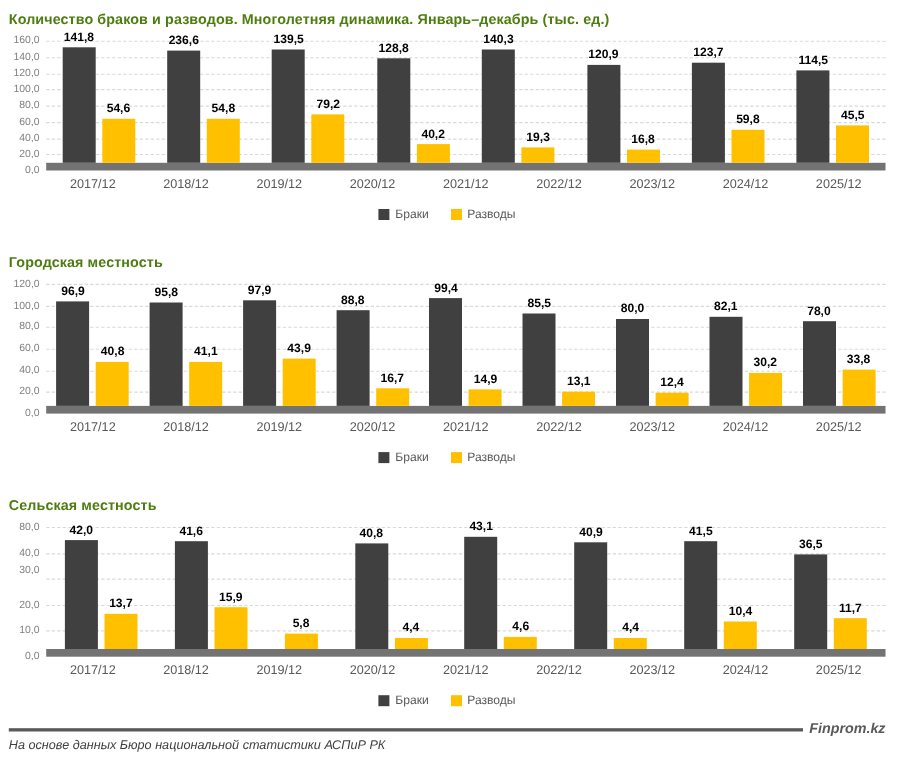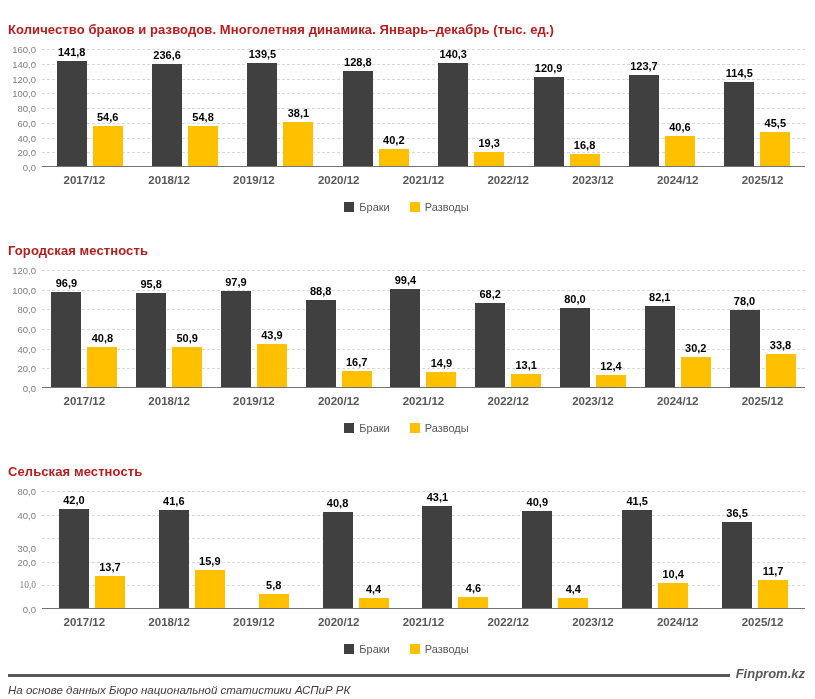--- a/index.html
+++ b/index.html
@@ -4,32 +4,32 @@
 <style>
   * { margin:0; padding:0; box-sizing:border-box; }
   html,body { background:#ffffff; }
   body {
     width:815px; height:699px; overflow:hidden;
     font-family:"Liberation Sans", sans-serif;
     padding:10px 10px 0 8px;
   }
   .chart { }
   .chart + .chart { margin-top:30px; }
-  .chart-title { font-size:13px; font-weight:bold; color:#b91c1c; margin-bottom:12px; letter-spacing:0.1px;margin-top:12px; }
+  .chart-title { font-size:13px; font-weight:bold; color:#4d7c0f; margin-bottom:12px; letter-spacing:0.1px; }
   .plot-wrap { display:flex; }
   .yaxis { width:34px; position:relative; height:118px; flex:0 0 34px; }
   .y-tick { position:absolute; right:6px; font-size:9.5px; color:#7f7f7f; transform:translateY(-50%); white-space:nowrap; }
-  .plot { flex:1; position:relative; height:118px; border-bottom:1px solid #737373; }
+  .plot { flex:1; position:relative; height:118px; border-bottom:7px solid #737373; }
   .gridline { position:absolute; left:0; right:0; height:0; border-top:1px dashed #d9d9d9; }
   .groups { position:absolute; left:0; right:0; top:0; bottom:0; display:flex; justify-content:space-around; align-items:flex-end; }
   .group { display:flex; align-items:flex-end; gap:6px; }
   .bar-col { display:flex; flex-direction:column; align-items:center; width:30px; }
   .bar-label { font-size:11px; font-weight:bold; color:#000; margin-bottom:3px; white-space:nowrap; }
   .bar { width:30px; }
-  .xaxis { display:flex; justify-content:space-around; margin-left:34px; margin-top:7px;font-weight:bold; }
+  .xaxis { display:flex; justify-content:space-around; margin-left:34px; margin-top:7px; }
   .x-tick { width:66px; text-align:center; font-size:11.5px; color:#595959; white-space:nowrap; }
   .legend { display:flex; justify-content:center; gap:20px; margin-top:14px; height:13px; }
   .legend-item { display:flex; align-items:center; gap:5px; font-size:11px; color:#595959; }
   .swatch { width:10px; height:10px; display:inline-block; flex:0 0 10px; }
   .footer-row { display:flex; align-items:flex-end; margin-top:12px; }
   .footer-line { flex:1; height:3px; background:#595959; margin-bottom:3px; }
   .brand { font-size:13px; font-weight:bold; font-style:italic; color:#595959; padding-left:6px; line-height:1; }
   .source { font-size:11.5px; font-style:italic; color:#404040; margin-top:4px; }
 </style>
 </head>
@@ -78,21 +78,21 @@
               <div class="bar-label">54,8</div>
               <div class="bar" style="height: 40.415px; background: rgb(255, 192, 0);"></div>
             </div>
           </div>
           <div class="group">
             <div class="bar-col">
               <div class="bar-label">139,5</div>
               <div class="bar" style="height: 102.881px; background: rgb(64, 64, 64);"></div>
             </div>
             <div class="bar-col">
-              <div class="bar-label">38,1</div>
+              <div class="bar-label">79,2</div>
               <div class="bar" style="height: 44.1025px; background: rgb(255, 192, 0);"></div>
             </div>
           </div>
           <div class="group">
             <div class="bar-col">
               <div class="bar-label">128,8</div>
               <div class="bar" style="height: 94.99px; background: rgb(64, 64, 64);"></div>
             </div>
             <div class="bar-col">
               <div class="bar-label">40,2</div>
@@ -118,21 +118,21 @@
               <div class="bar-label">16,8</div>
               <div class="bar" style="height: 12.39px; background: rgb(255, 192, 0);"></div>
             </div>
           </div>
           <div class="group">
             <div class="bar-col">
               <div class="bar-label">123,7</div>
               <div class="bar" style="height: 91.2288px; background: rgb(64, 64, 64);"></div>
             </div>
             <div class="bar-col">
-              <div class="bar-label">40,6</div>
+              <div class="bar-label">59,8</div>
               <div class="bar" style="height: 29.9425px; background: rgb(255, 192, 0);"></div>
             </div>
           </div>
           <div class="group">
             <div class="bar-col">
               <div class="bar-label">114,5</div>
               <div class="bar" style="height: 84.4437px; background: rgb(64, 64, 64);"></div>
             </div>
             <div class="bar-col">
               <div class="bar-label">45,5</div>
@@ -194,21 +194,21 @@
               <div class="bar-label">40,8</div>
               <div class="bar" style="height: 40.12px; background: rgb(255, 192, 0);"></div>
             </div>
           </div>
           <div class="group">
             <div class="bar-col">
               <div class="bar-label">95,8</div>
               <div class="bar" style="height: 94.2033px; background: rgb(64, 64, 64);"></div>
             </div>
             <div class="bar-col">
-              <div class="bar-label">50,9</div>
+              <div class="bar-label">41,1</div>
               <div class="bar" style="height: 40.415px; background: rgb(255, 192, 0);"></div>
             </div>
           </div>
           <div class="group">
             <div class="bar-col">
               <div class="bar-label">97,9</div>
               <div class="bar" style="height: 96.2683px; background: rgb(64, 64, 64);"></div>
             </div>
             <div class="bar-col">
               <div class="bar-label">43,9</div>
@@ -230,21 +230,21 @@
               <div class="bar-label">99,4</div>
               <div class="bar" style="height: 97.7433px; background: rgb(64, 64, 64);"></div>
             </div>
             <div class="bar-col">
               <div class="bar-label">14,9</div>
               <div class="bar" style="height: 14.6517px; background: rgb(255, 192, 0);"></div>
             </div>
           </div>
           <div class="group">
             <div class="bar-col">
-              <div class="bar-label">68,2</div>
+              <div class="bar-label">85,5</div>
               <div class="bar" style="height: 84.075px; background: rgb(64, 64, 64);"></div>
             </div>
             <div class="bar-col">
               <div class="bar-label">13,1</div>
               <div class="bar" style="height: 12.8817px; background: rgb(255, 192, 0);"></div>
             </div>
           </div>
           <div class="group">
             <div class="bar-col">
               <div class="bar-label">80,0</div>
@@ -299,23 +299,23 @@
         <span>Разводы</span>
       </div>
     </div>
 </section>
 
 <section class="chart">
   <h2 class="chart-title">Сельская местность</h2>
   <div class="plot-wrap">
     <div class="yaxis">
         <div class="y-tick" style="top: 118px;">0,0</div>
-        <div class="y-tick" style="top: 94.4px; font-family: Liberation Serif, serif;">10,0</div>
+        <div class="y-tick" style="top: 94.4px;">10,0</div>
         <div class="y-tick" style="top: 70.8px;">20,0</div>
-        <div class="y-tick" style="top: 57px;">30,0</div>
+        <div class="y-tick" style="top: 39px;">30,0</div>
         <div class="y-tick" style="top: 23.6px;">40,0</div>
         <div class="y-tick" style="top: 0px;">80,0</div>
       </div>
     <div class="plot">
       <div class="gridline" style="top: 94.4px;"></div>
         <div class="gridline" style="top: 70.8px;"></div>
         <div class="gridline" style="top: 47.2px;"></div>
         <div class="gridline" style="top: 23.6px;"></div>
         <div class="gridline" style="top: 0px;"></div>
         <div class="groups">

